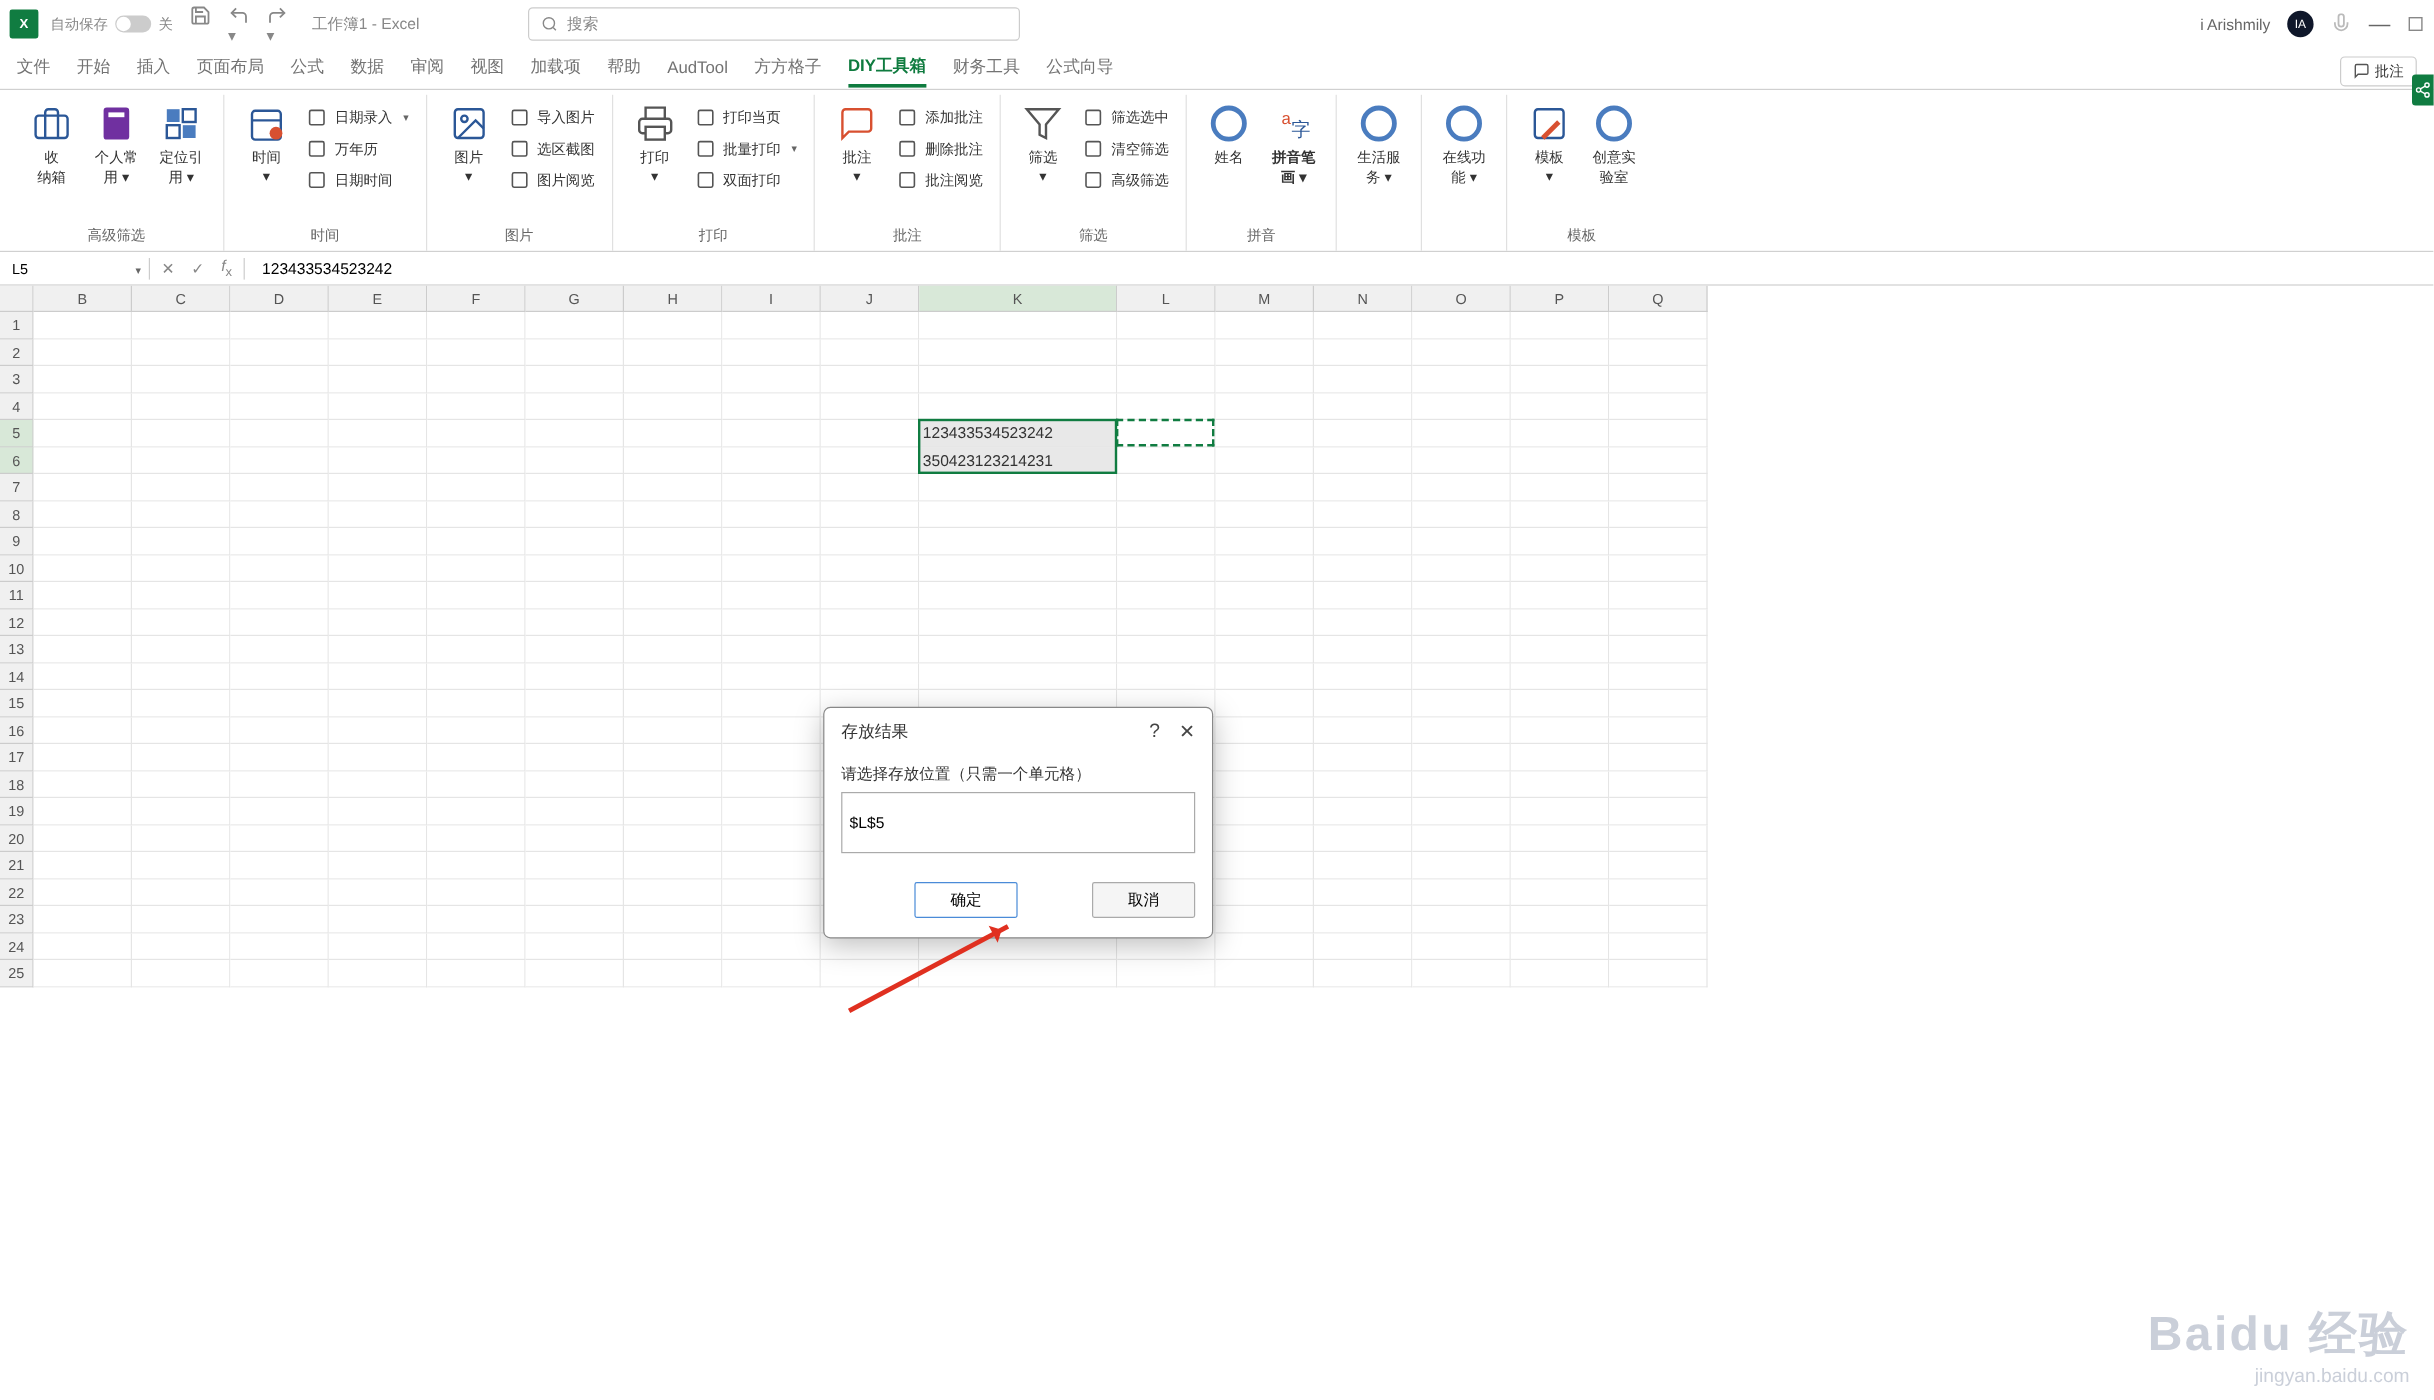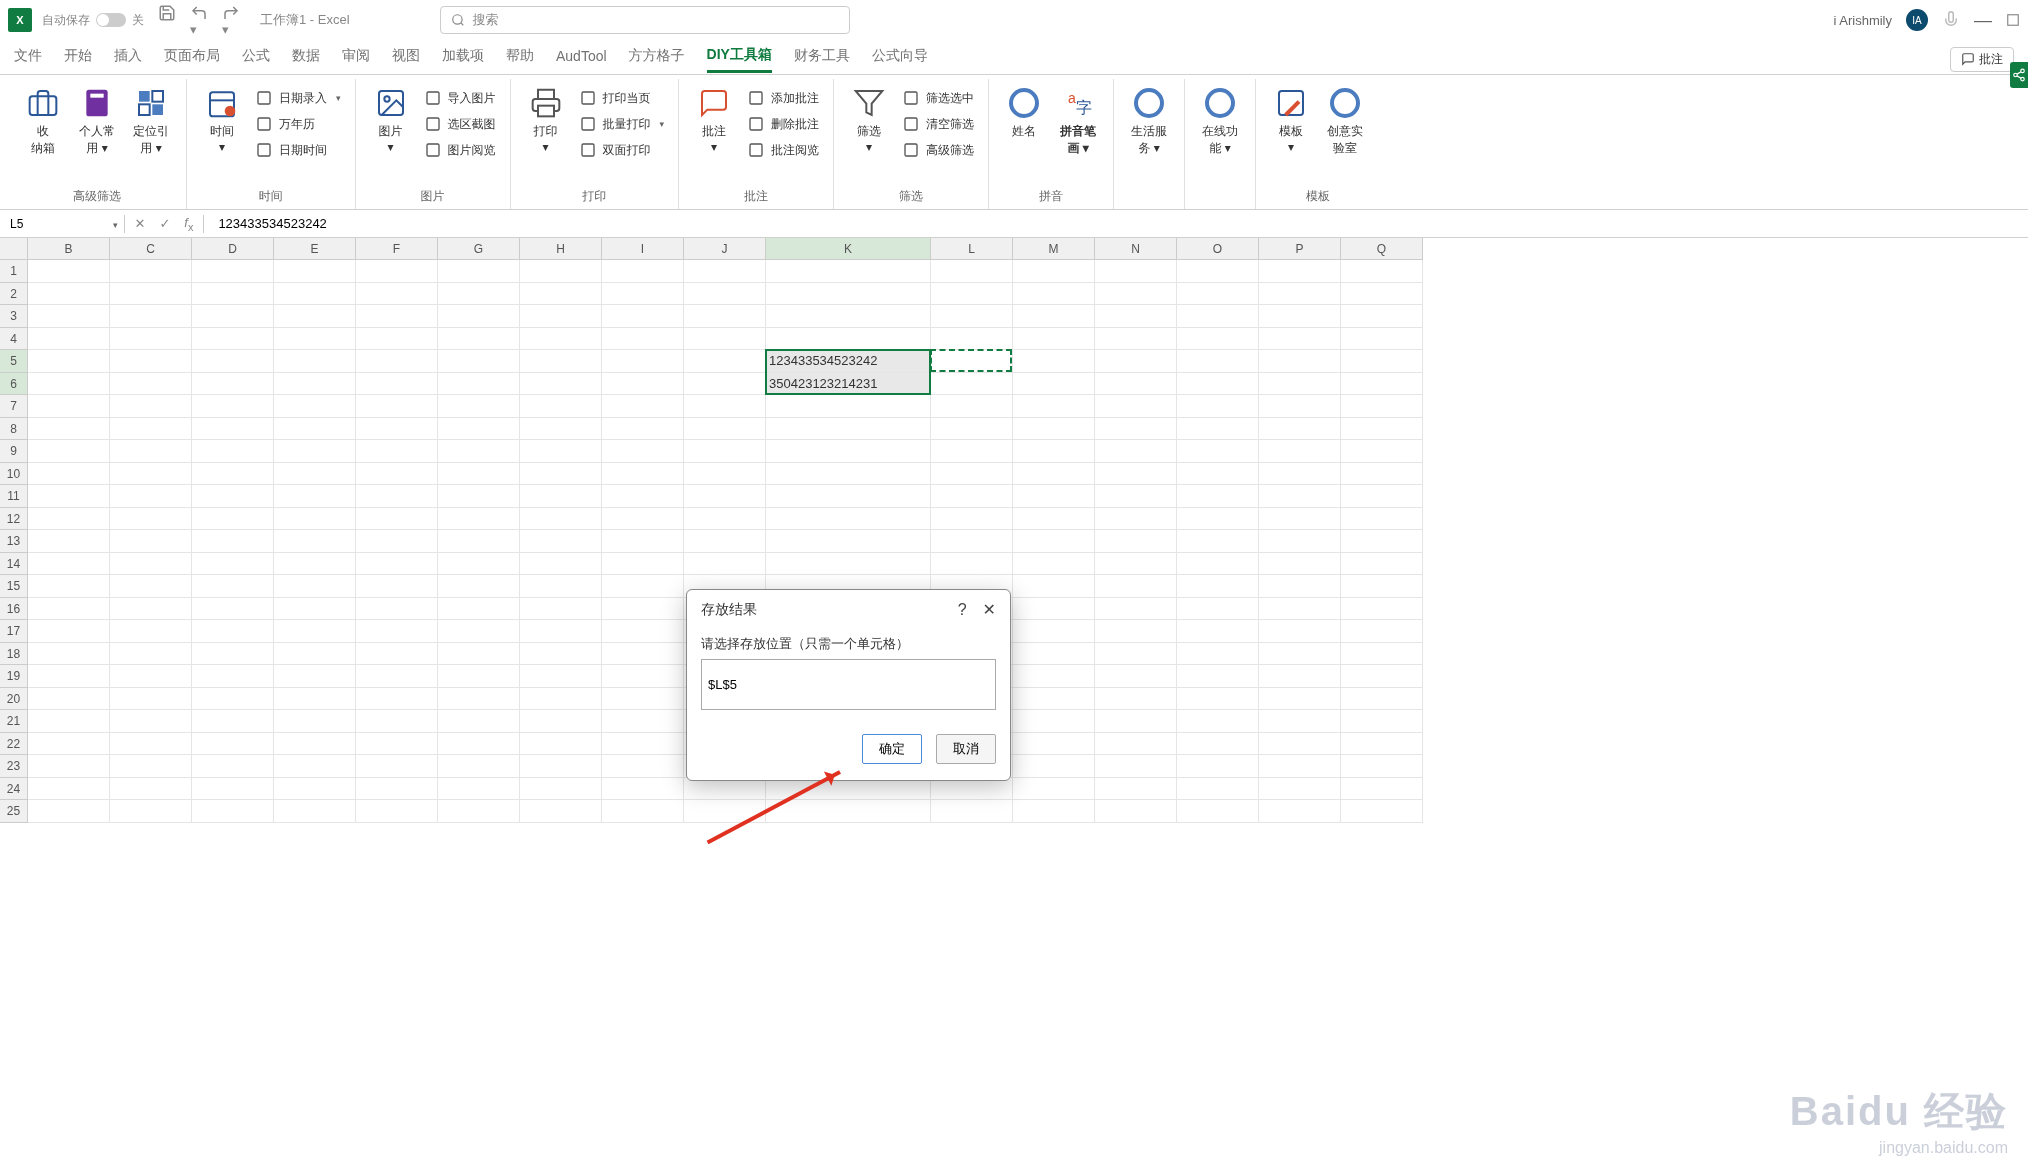--- a/index.html
+++ b/index.html
@@ -8,21 +8,21 @@
 
 .titlebar { height: 40px; display: flex; align-items: center; background: #fff; padding: 0 8px; }
 .titlebar .app-icon { width: 24px; height: 24px; background: #107c41; color:#fff; display:flex; align-items:center; justify-content:center; font-weight:bold; font-size:11px; border-radius:2px; margin-right:10px;}
 .titlebar .autosave { display:flex; align-items:center; color:#888; font-size:12px; gap:6px; }
 .toggle { width:30px; height:14px; border-radius:7px; background:#ccc; position:relative;}
 .toggle::after{content:"";width:12px;height:12px;background:#fff;border-radius:50%;position:absolute;top:1px;left:1px;}
 .titlebar .qat { display:flex; gap:14px; margin-left:14px; color:#888;}
 .titlebar .doc-title { margin-left: 20px; color: #888; font-size: 13px; }
 .searchbox { margin-left: 90px; width: 410px; height: 28px; border: 1px solid #ccc; border-radius: 4px; display:flex; align-items:center; padding:0 10px; color:#888; gap:8px;}
 .titlebar .right { margin-left:auto; display:flex; align-items:center; gap:14px; color:#666;}
-.avatar { width:22px;height:22px;border-radius:50%;background:#0c4a6e;color:#fff;display:flex;align-items:center;justify-content:center;font-size:10px;}
+.avatar { width:22px;height:22px;border-radius:50%;background:#0f172a;color:#fff;display:flex;align-items:center;justify-content:center;font-size:10px;}
 
 
 .tabs { display:flex; gap:22px; padding:4px 14px 0; border-bottom:1px solid #d0d0d0; align-items:center; height:35px;}
 .tab { font-size:14px; color:#737373; padding-bottom:6px; cursor:pointer;}
 .tab.active { color:#0f7b3f; font-weight:600; border-bottom:3px solid #0f7b3f;}
 .tabs .right-actions{margin-left:auto;display:flex;gap:10px;}
 .comment-btn{border:1px solid #ccc;border-radius:4px;padding:3px 10px;font-size:12px;display:flex;align-items:center;gap:4px;}
 
 
 .ribbon { display:flex; padding:4px 8px 0; background:#fff; border-bottom:1px solid #d0d0d0; height:135px;}
@@ -62,21 +62,21 @@
 .sel-box{position:absolute;border:2px solid #107c41;pointer-events:none;}
 .marq{position:absolute;border:2px dashed #107c41;pointer-events:none;}
 .dialog{position:absolute;width:325px;background:#fff;border:1px solid #888;border-radius:6px;box-shadow:0 6px 24px rgba(0,0,0,0.25);}
 .dlg-title{display:flex;align-items:center;padding:10px 14px;font-size:14px;}
 .dlg-title .spacer{flex:1;}
 .dlg-title .dlg-btn{cursor:pointer;font-size:16px;color:#444;margin-left:16px;}
 .dlg-body{padding:6px 14px 14px;}
 .dlg-label{font-size:13px;margin-bottom:6px;}
 .dlg-input{width:100%;border:1px solid #aaa;padding:17px 6px;font-size:13px;}
 .dlg-actions{display:flex;justify-content:flex-end;gap:14px;padding:10px 14px 16px;}
-.dlg-actions button{width:60px;height:30px;border:1px solid #aaa;background:#f5f5f5;font-size:13px;cursor:pointer;border-radius:2px;}
+.dlg-actions button{width:86px;height:30px;border:1px solid #aaa;background:#f5f5f5;font-size:13px;cursor:pointer;border-radius:2px;margin-left:48px;}
 .dlg-actions button.primary{border-color:#4a8bd8;background:#fff;}
 
 
 .arrow{position:absolute;width:180px;height:4px;background:#e03020;transform-origin:right center;}
 .arrow::after{content:"";position:absolute;right:-2px;top:-6px;border:8px solid transparent;border-left-color:#e03020;}
 
 
 .watermark{position:absolute;right:20px;bottom:10px;color:rgba(150,160,180,0.5);font-size:16px;text-align:right;pointer-events:none;}
 .watermark .big{font-size:40px;font-weight:bold;letter-spacing:2px;}
 .share-btn{position:absolute;right:0;top:62px;width:18px;height:26px;background:#107c41;border-radius:3px 0 0 3px;display:flex;align-items:center;justify-content:center;color:#fff;}

